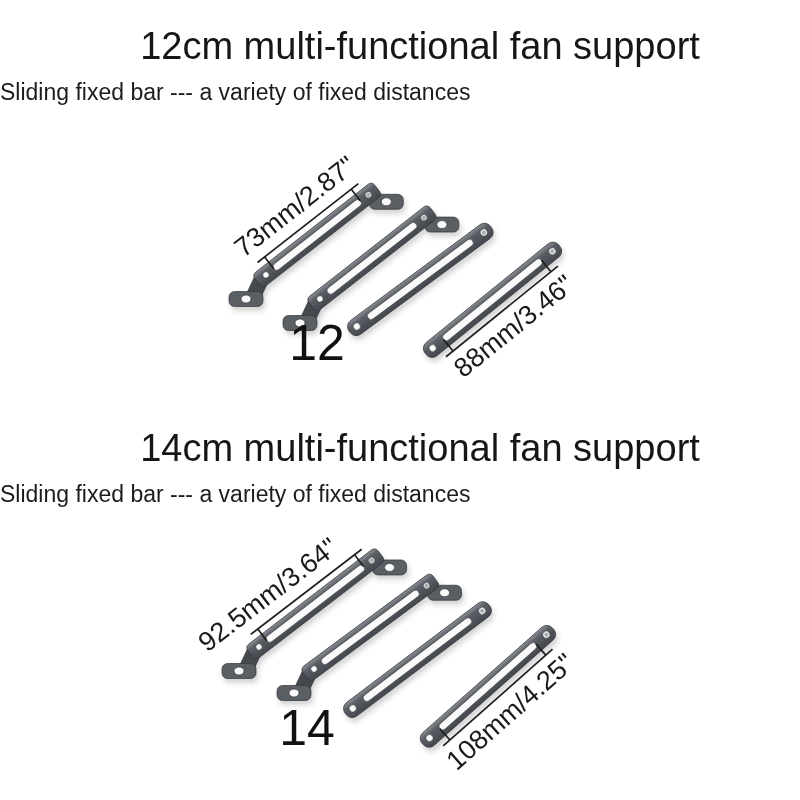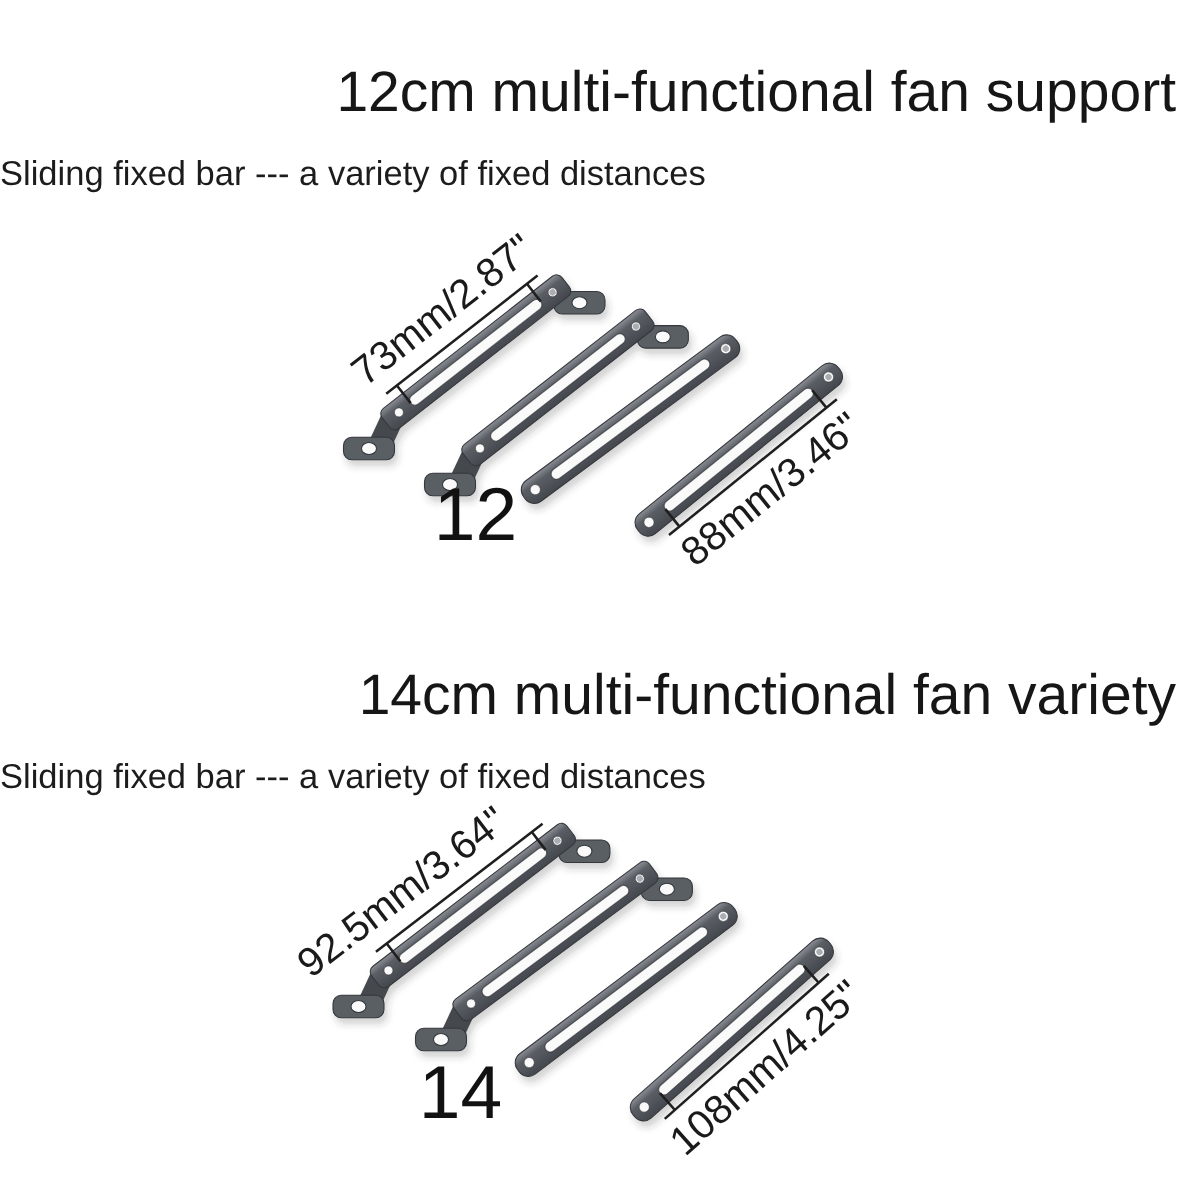--- a/index.html
+++ b/index.html
@@ -5,21 +5,21 @@
   html,body{margin:0;padding:0;}
   body{
     width:800px;height:800px;position:relative;overflow:hidden;
     background:#ffffff;
     font-family:"Liberation Sans", sans-serif;
   }
   .section{position:absolute;left:0;width:800px;}
   #section-0{top:24px;}
   #section-1{top:426px;}
   .title{
-    margin:16px;text-align:right;font-size:38px;line-height:1.2;
+    margin:0;text-align:center;font-size:38px;line-height:1.2;
     font-weight:400;color:#161616;letter-spacing:0;padding-left:40px;
   }
   .subtitle{
     margin:9px 0 0 0;font-size:23px;line-height:1.2;
     font-weight:400;color:#1c1c1c;
   }
   svg.photo{position:absolute;left:0;display:block;}
   #photo-0{top:130px;}
   #photo-1{top:525px;}
   svg text{font-family:"Liberation Sans", sans-serif;}
@@ -110,21 +110,21 @@
     <g>
       <line x1="445.9884114417743" y1="356.7346651203064" x2="557.897429891578" y2="266.1125288091298" stroke="#1f1f1f" stroke-width="1.7"></line>
       <line x1="443.54291922913944" y1="339.4135921790033" x2="452.98272509488703" y2="351.07078160085786" stroke="#1f1f1f" stroke-width="1.7"></line>
       <line x1="541.4633103727177" y1="260.11922290672373" x2="550.9031162384653" y2="271.7764123285783" stroke="#1f1f1f" stroke-width="1.7"></line>
       <text x="519.5638916160716" y="333.18368388551323" transform="rotate(-39 519.5638916160716 333.18368388551323)" text-anchor="middle" fill="#1a1a1a" class="dim-label">88mm/3.46"</text>
     </g>
     <text x="317" y="360" text-anchor="middle" fill="#111111" class="size-number">12</text>
   </svg>
 
 <div class="section" id="section-1">
-  <h1 class="title">14cm multi-functional fan variety</h1>
+  <h1 class="title">14cm multi-functional fan support</h1>
   <p class="subtitle">Sliding fixed bar --- a variety of fixed distances</p>
 </div>
 
 <svg class="photo" id="photo-1" width="800" height="275" viewBox="0 525 800 275">
     <defs>
       <linearGradient id="mg1" x1="0" y1="0" x2="0" y2="1">
         <stop offset="0%" stop-color="#8a8e94"></stop>
         <stop offset="30%" stop-color="#5a5e64"></stop>
         <stop offset="100%" stop-color="#44484e"></stop>
       </linearGradient>

